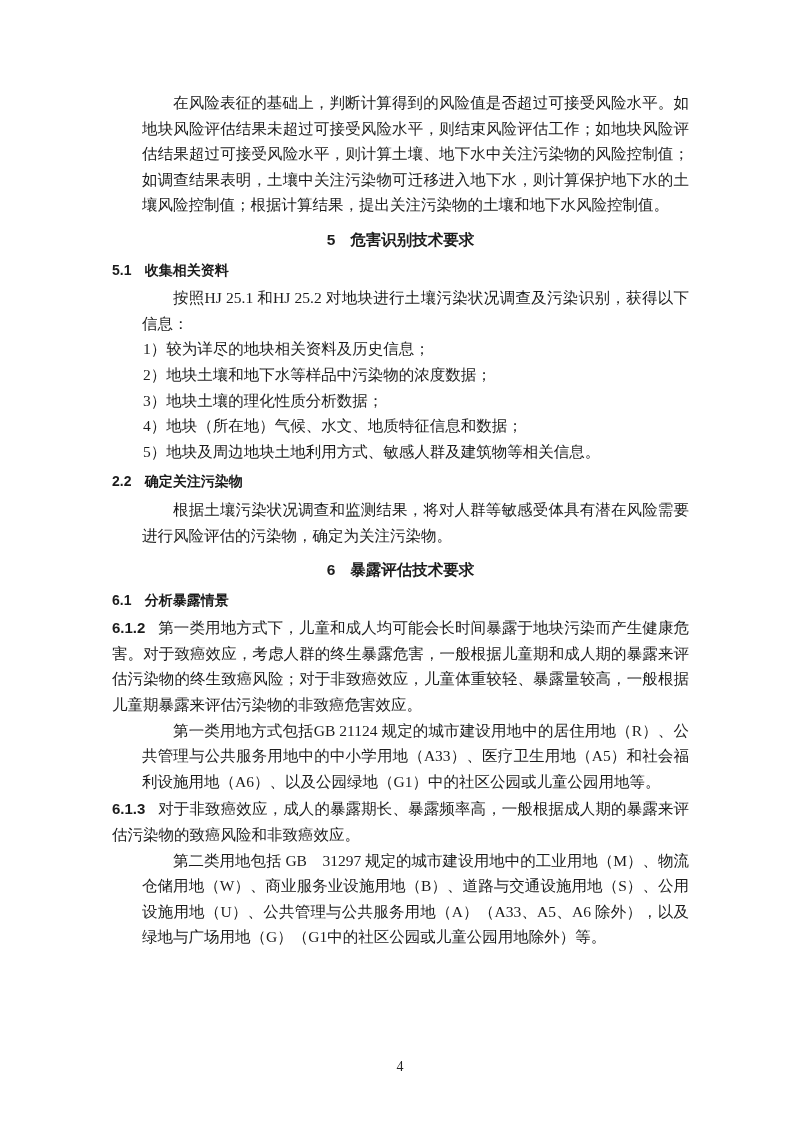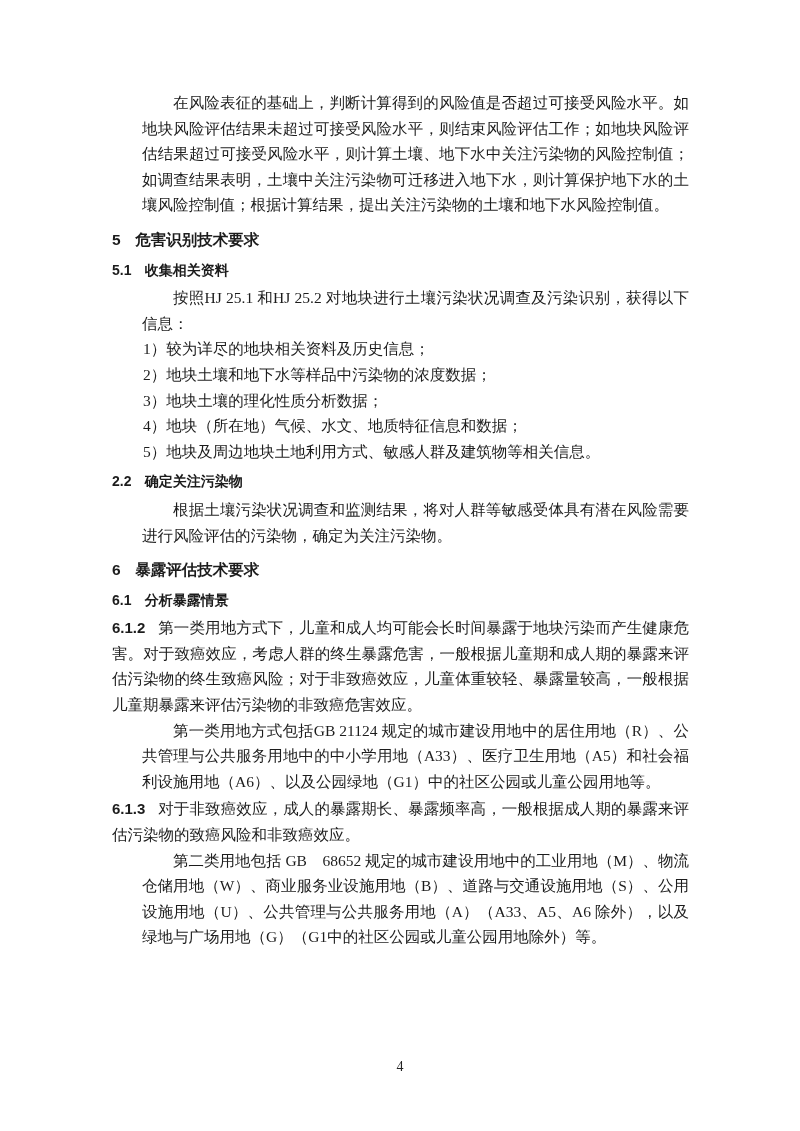--- a/index.html
+++ b/index.html
@@ -34,21 +34,21 @@
   }
   .list-item {
     text-indent: 2em;
   }
   .h-section {
     font-family: "Liberation Sans", "DejaVu Sans", sans-serif;
     font-weight: bold;
     font-size: 15.5px;
     line-height: 25.6px;
     margin: 9px 0 2px 0;
-    text-align: left;
+    text-align: center;
   }
   .h-sub {
     font-family: "Liberation Sans", "DejaVu Sans", sans-serif;
     font-weight: bold;
     font-size: 14px;
     line-height: 25.6px;
     margin: 5px 0 2px 0;
     text-align: left;
   }
   .h-num {
@@ -104,20 +104,20 @@
 
     <h3 class="h-sub"><span class="h-num">6.1</span><span>分析暴露情景</span></h3>
 
 
     <p class="para clause"><span class="c-num">6.1.2</span><span>第一类用地方式下，儿童和成人均可能会长时间暴露于地块污染而产生健康危害。对于致癌效应，考虑人群的终生暴露危害，一般根据儿童期和成人期的暴露来评估污染物的终生致癌风险；对于非致癌效应，儿童体重较轻、暴露量较高，一般根据儿童期暴露来评估污染物的非致癌危害效应。</span></p>
 
     <p class="para indent">第一类用地方式包括GB 21124 规定的城市建设用地中的居住用地（R）、公共管理与公共服务用地中的中小学用地（A33）、医疗卫生用地（A5）和社会福利设施用地（A6）、以及公园绿地（G1）中的社区公园或儿童公园用地等。</p>
 
     <p class="para clause"><span class="c-num">6.1.3</span><span>对于非致癌效应，成人的暴露期长、暴露频率高，一般根据成人期的暴露来评估污染物的致癌风险和非致癌效应。</span></p>
 
-    <p class="para indent">第二类用地包括 GB　68652 规定的城市建设用地中的工业用地（M）、物流仓储用地（W）、商业服务业设施用地（B）、道路与交通设施用地（S）、公用设施用地（U）、公共管理与公共服务用地（A）（A33、A5、A6 除外），以及绿地与广场用地（G）（G1中的社区公园或儿童公园用地除外）等。</p>
+    <p class="para indent">第二类用地包括 GB　31297 规定的城市建设用地中的工业用地（M）、物流仓储用地（W）、商业服务业设施用地（B）、道路与交通设施用地（S）、公用设施用地（U）、公共管理与公共服务用地（A）（A33、A5、A6 除外），以及绿地与广场用地（G）（G1中的社区公园或儿童公园用地除外）等。</p>
 
   </section>
 
   <footer class="page-footer">
     <span class="page-number">4</span>
   </footer>
 </main>
 
 </body></html>

